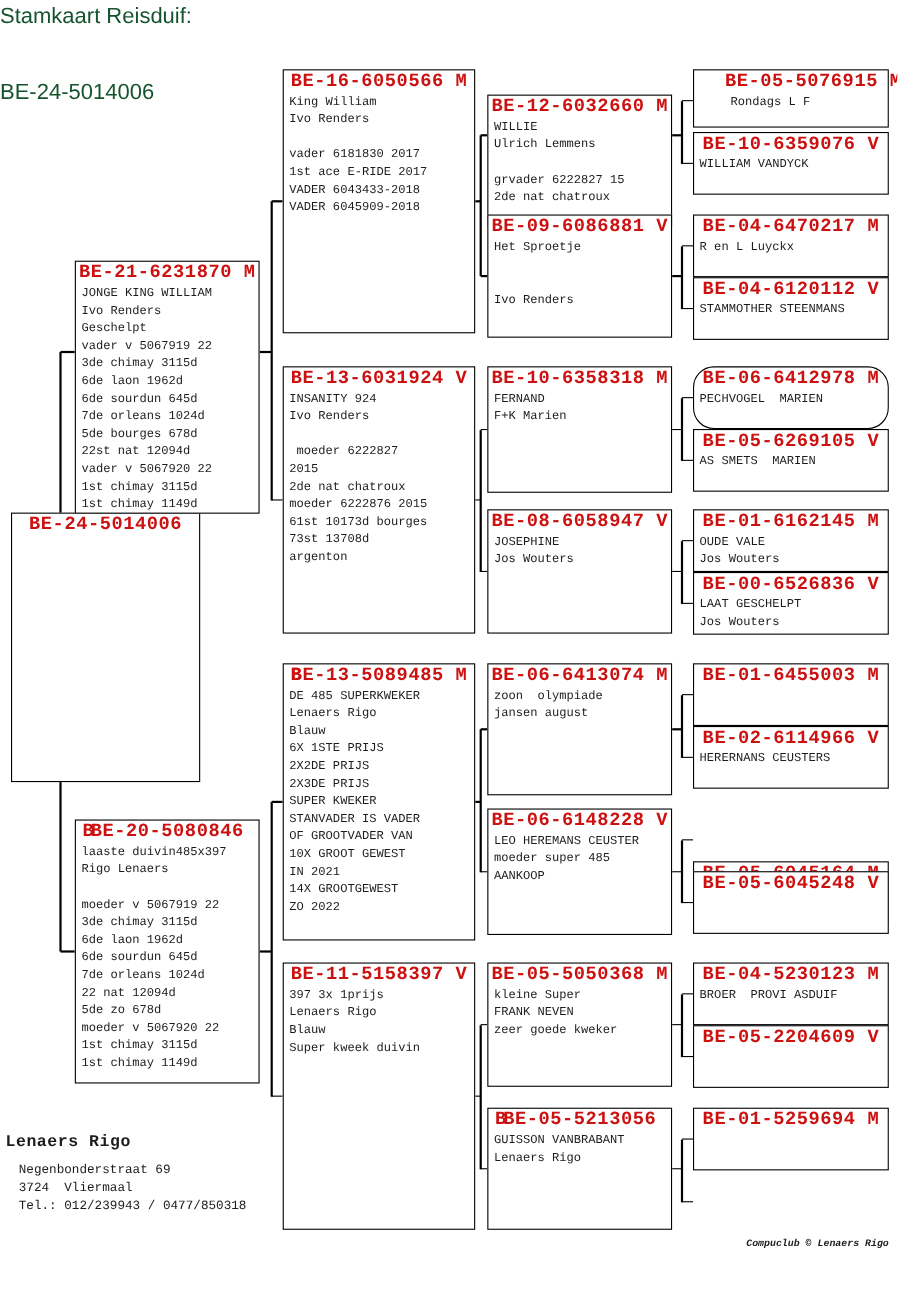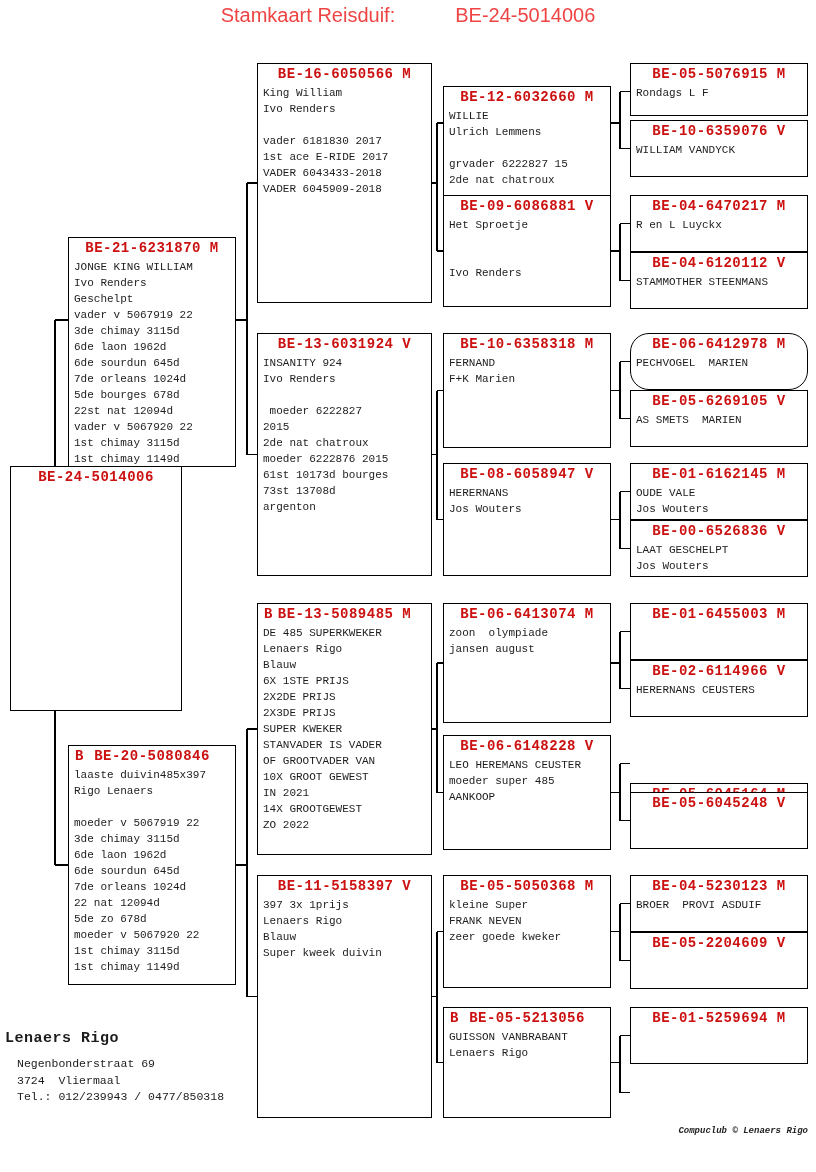--- a/index.html
+++ b/index.html
@@ -1,24 +1,24 @@
 <!DOCTYPE html>
 <html style="--ring-red: #cc1111;"><head>
 <meta charset="utf-8">
 <style>
   :root{ --ring-red:#cc1111; }
   html,body{margin:0;padding:0;background:#fff;}
   .page{position:relative;width:816px;height:1172px;background:#fff;overflow:hidden;
         font-family:"Liberation Mono","DejaVu Sans Mono",monospace;}
-  .title{position:absolute;top:4px;left:0;width:100%;display:flex;justify-content:center;gap:60px;
-         font-family:"Liberation Sans",sans-serif;font-size:20px;color:#ef4444;}
+  .title{position:absolute;top:4px;left:0;width:100%;display:flex;justify-content:center;gap:46px;
+         font-family:"Liberation Sans",sans-serif;font-size:20px;color:#14532d;flex-direction:column;}
   .layer{position:absolute;left:0;top:0;width:100%;height:100%;}
   .cline{position:absolute;background:#000;}
   .pbox{position:absolute;border:1.5px solid #000;background:#fff;box-sizing:border-box;}
-  .hdr{position:relative;text-align:center;font-weight:bold;font-size:14px;line-height:15px;
+  .hdr{position:relative;text-align:center;font-weight:bold;font-size:17px;line-height:15px;
        padding-top:3px;color:var(--ring-red);letter-spacing:0.5px;white-space:pre;}
   .bpre{position:absolute;left:6px;top:3px;}
   .blines{padding:3px 5px 1px 5px;}
   .bl{font-size:11px;line-height:16px;white-space:pre;color:#1c1c1c;}
   .contact{position:absolute;left:5px;top:1030px;color:#1c1c1c;}
   .contact-name{font-size:15px;font-weight:bold;letter-spacing:0.5px;margin-bottom:9px;}
   .contact-line{font-size:11.5px;line-height:16.5px;white-space:pre;padding-left:12px;}
   .footer{position:absolute;right:8px;top:1126px;font-style:italic;font-weight:bold;
           font-size:9px;color:#222;}
 </style>
@@ -208,21 +208,21 @@
       <div class="pbox" style="left: 443px; top: 333px; width: 168px; height: 115px;">
         <div class="hdr"><span>BE-10-6358318 M</span></div>
         <div class="blines">
           <div class="bl">FERNAND</div>
           <div class="bl">F+K Marien</div>
         </div>
       </div>
       <div class="pbox" style="left: 443px; top: 463px; width: 168px; height: 113px;">
         <div class="hdr"><span>BE-08-6058947 V</span></div>
         <div class="blines">
-          <div class="bl">HERERNANS</div>
+          <div class="bl">JOSEPHINE</div>
           <div class="bl">Jos Wouters</div>
         </div>
       </div>
       <div class="pbox" style="left: 443px; top: 603px; width: 168px; height: 120px;">
         <div class="hdr"><span>BE-06-6413074 M</span></div>
         <div class="blines">
           <div class="bl">zoon  olympiade</div>
           <div class="bl">jansen august</div>
         </div>
       </div>
@@ -242,21 +242,21 @@
           <div class="bl">zeer goede kweker</div>
         </div>
       </div>
       <div class="pbox" style="left: 443px; top: 1007px; width: 168px; height: 111px;">
         <div class="hdr"><span class="bpre">B</span><span>BE-05-5213056</span></div>
         <div class="blines">
           <div class="bl">GUISSON VANBRABANT</div>
           <div class="bl">Lenaers Rigo</div>
         </div>
       </div>
-      <div class="pbox" style="left: 630px; top: 63px; width: 178px; height: 53px;">
+      <div class="pbox" style="left: 630px; top: 63px; width: 178px; height: 53px; padding-left: 28px;">
         <div class="hdr"><span>BE-05-5076915 M</span></div>
         <div class="blines">
           <div class="bl">Rondags L F</div>
         </div>
       </div>
       <div class="pbox" style="left: 630px; top: 120px; width: 178px; height: 57px;">
         <div class="hdr"><span>BE-10-6359076 V</span></div>
         <div class="blines">
           <div class="bl">WILLIAM VANDYCK</div>
         </div>

